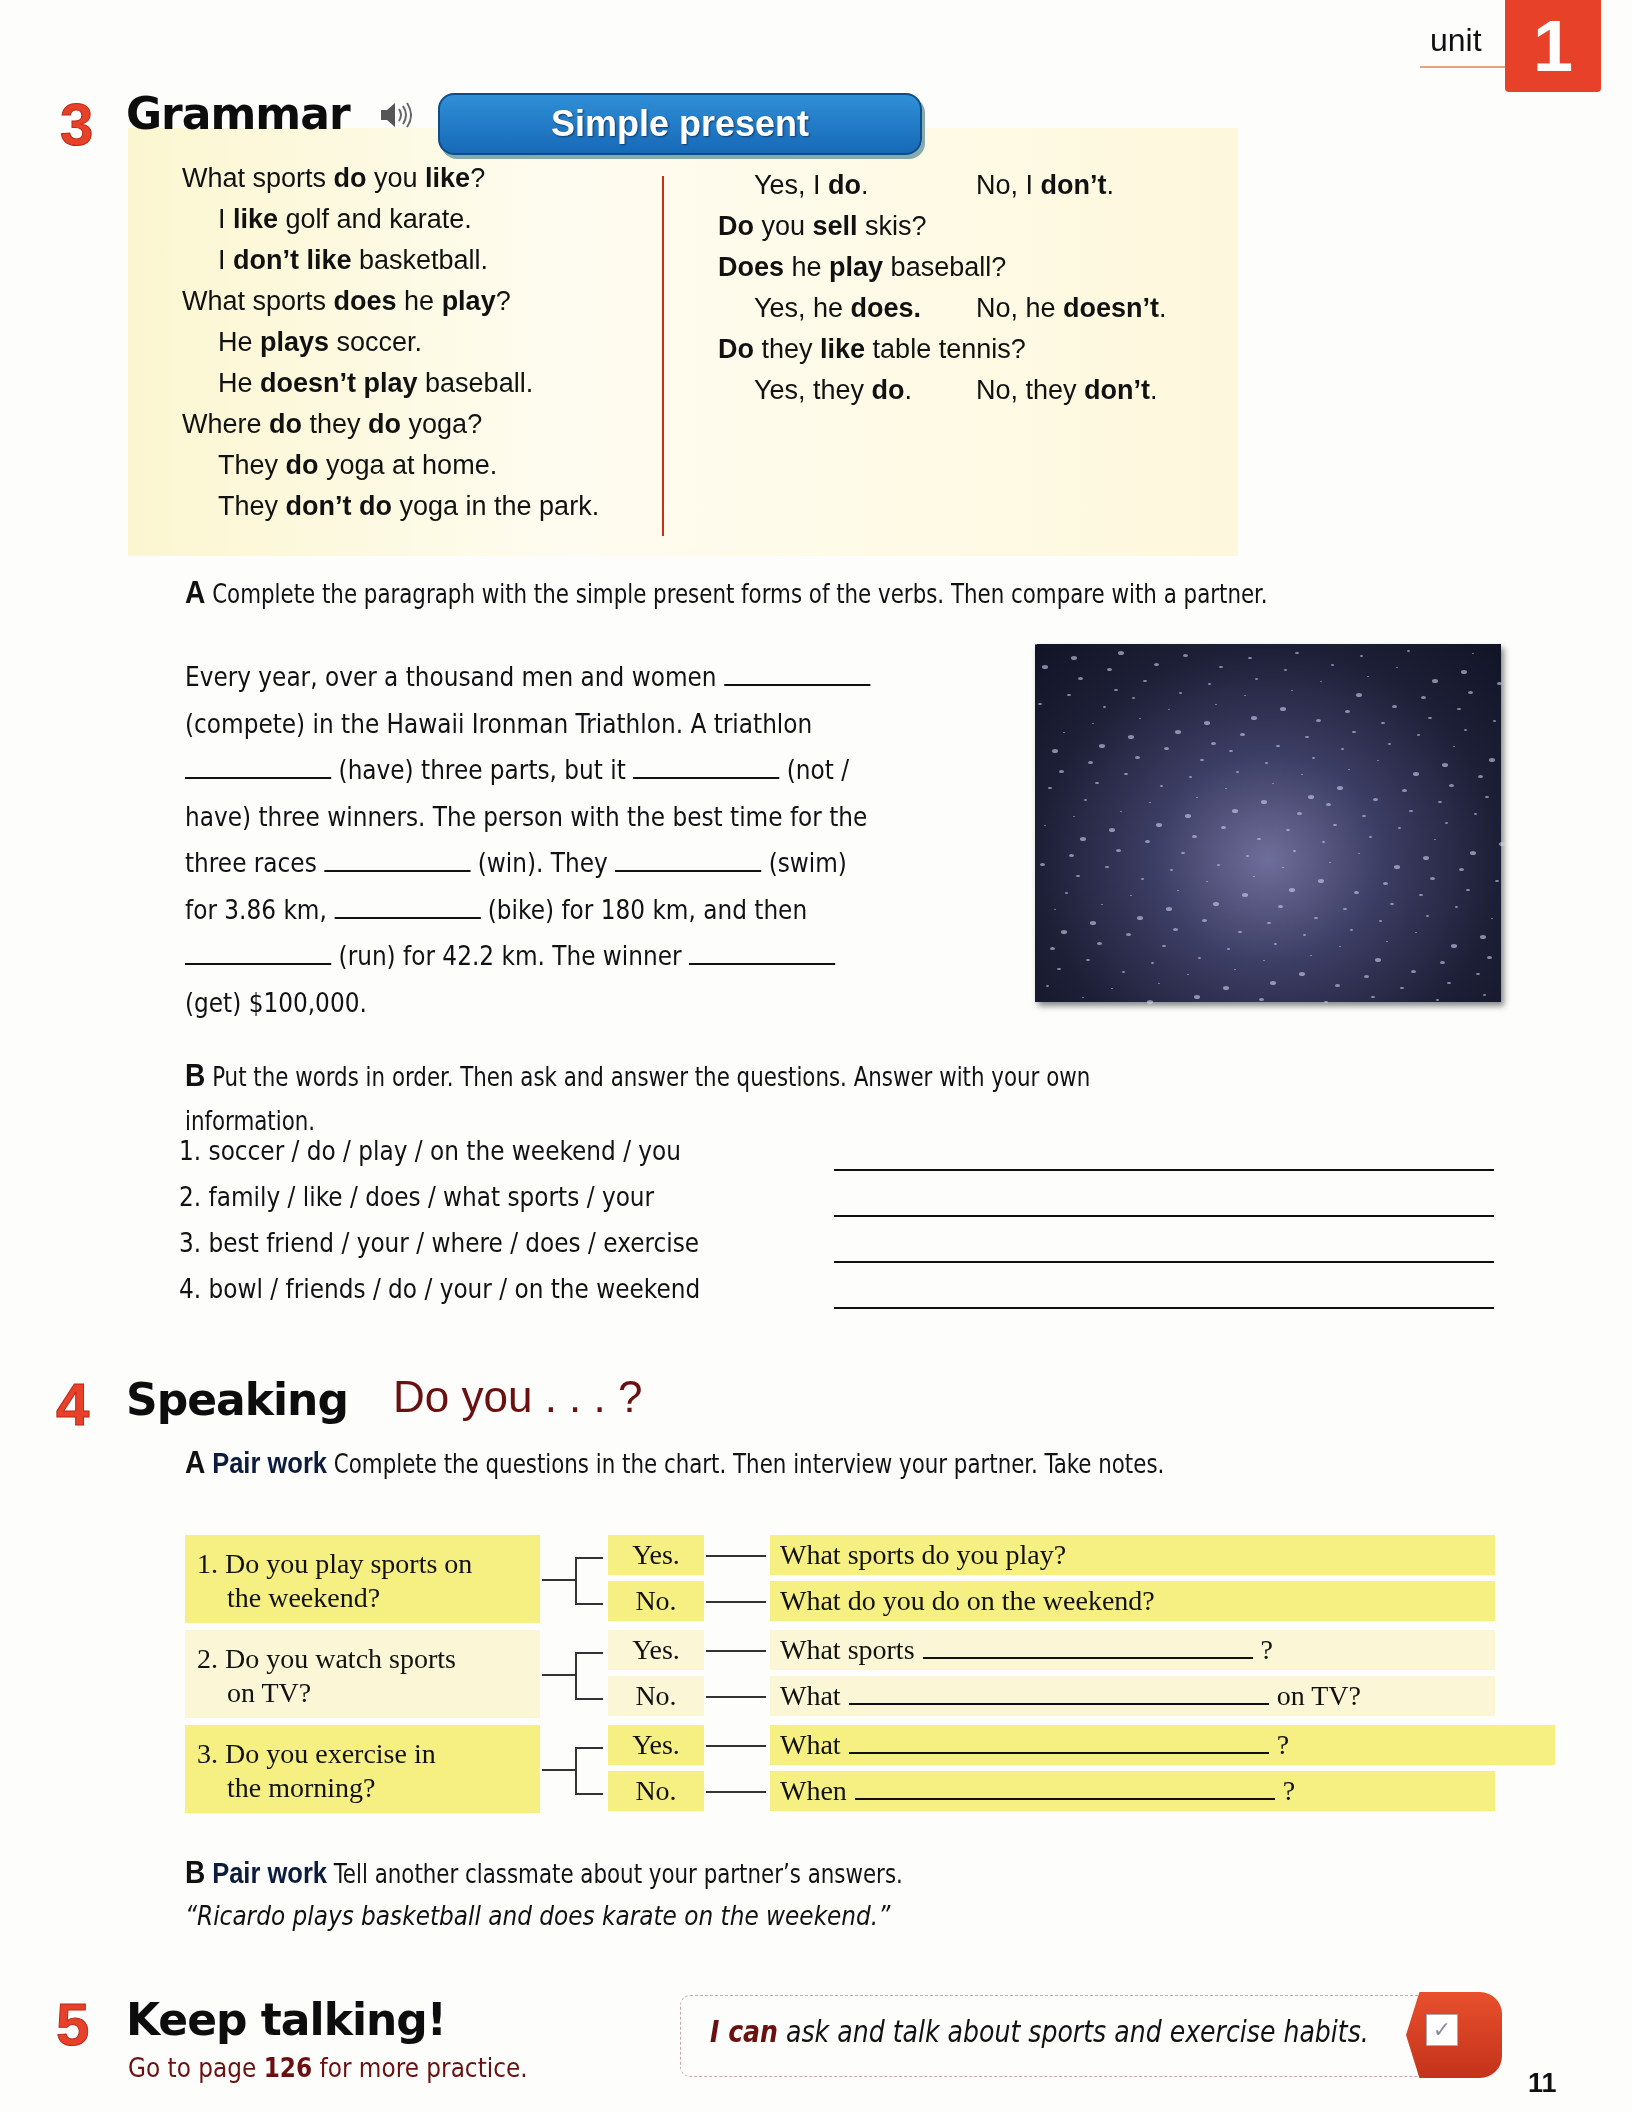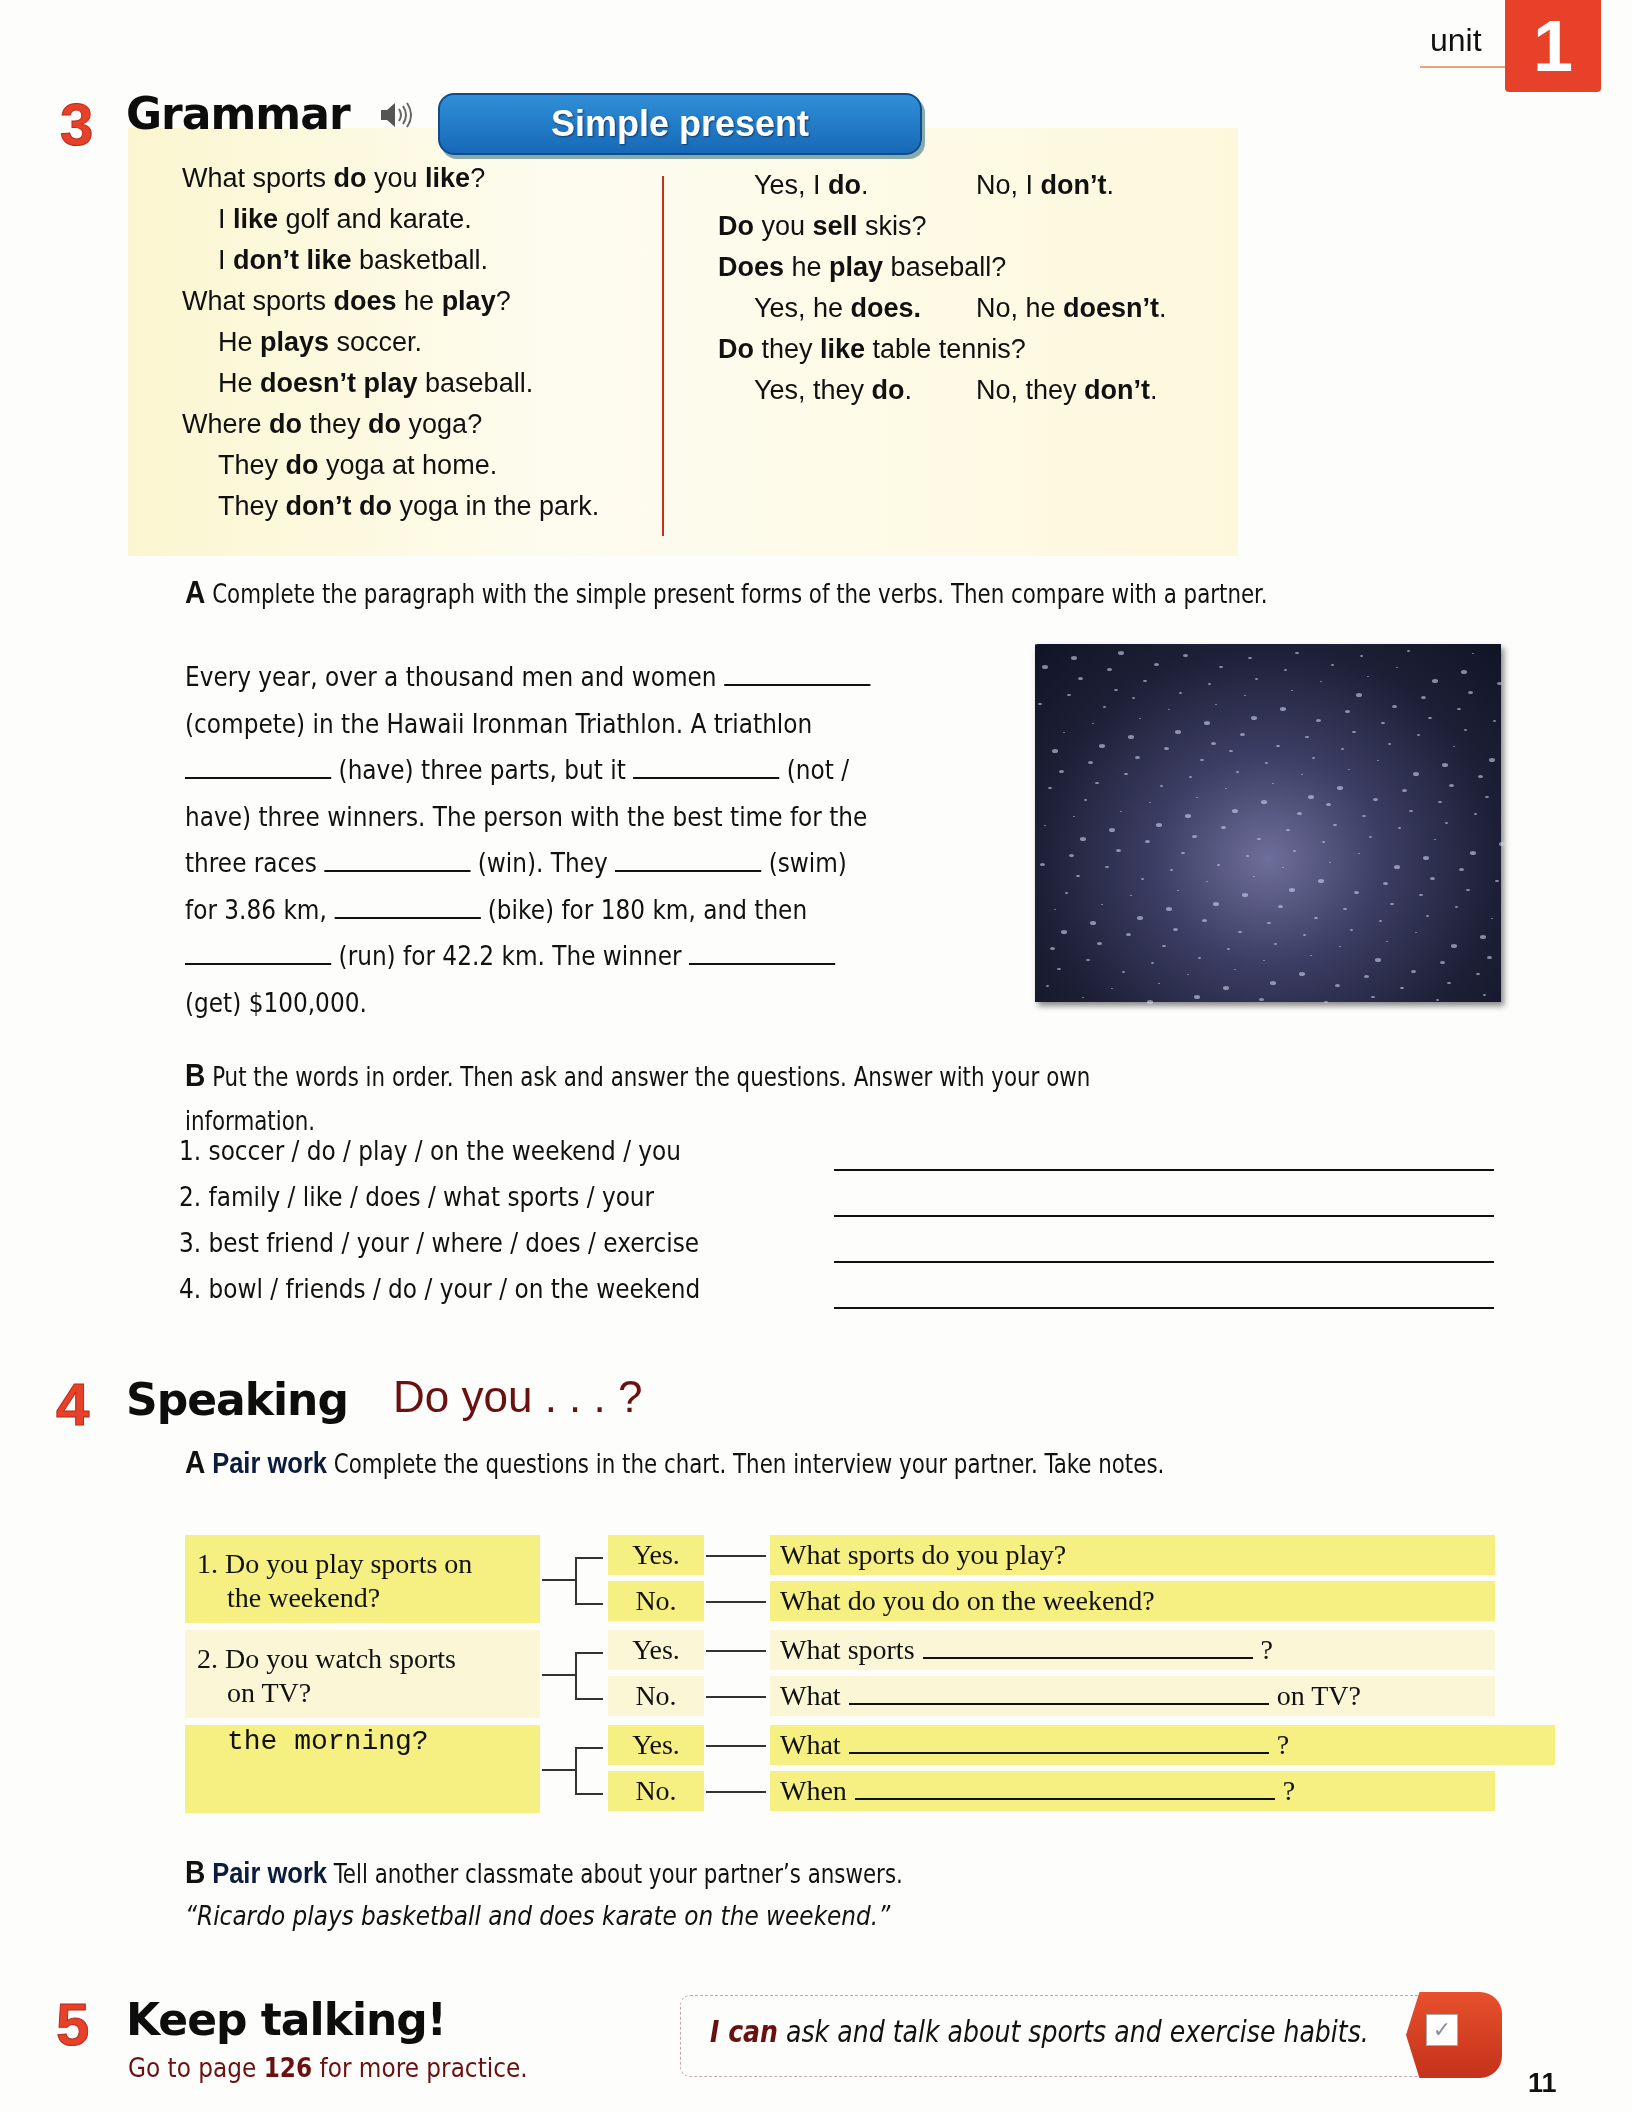--- a/index.html
+++ b/index.html
@@ -386,21 +386,22 @@
     <div class="connector" style="left: 575px; top: 1652px; width: 2px; height: 48px;"></div>
     <div class="connector" style="left: 575px; top: 1652px; width: 28px; height: 2px;"></div>
     <div class="connector" style="left: 575px; top: 1698px; width: 28px; height: 2px;"></div>
     <div class="yfaint answer" style="left: 608px; top: 1630px; width: 96px; height: 40px; line-height: 40px; text-align: center;">Yes.</div>
     <div class="connector" style="left: 706px; top: 1650px; width: 60px; height: 2px;"></div>
     <div class="yfaint answer" style="left: 770px; top: 1630px; width: 725px; height: 40px; line-height: 40px; padding-left: 10px; box-sizing: border-box; white-space: nowrap;"><span>What sports</span><span class="fillin" style="width: 330px; margin: 0px 8px;"></span><span>?</span></div>
     <div class="yfaint answer" style="left: 608px; top: 1676px; width: 96px; height: 40px; line-height: 40px; text-align: center;">No.</div>
     <div class="connector" style="left: 706px; top: 1696px; width: 60px; height: 2px;"></div>
     <div class="yfaint answer" style="left: 770px; top: 1676px; width: 725px; height: 40px; line-height: 40px; padding-left: 10px; box-sizing: border-box; white-space: nowrap;"><span>What</span><span class="fillin" style="width: 420px; margin: 0px 8px;"></span><span>on TV?</span></div>
     <div class="ychip" style="left: 185px; top: 1725px; width: 355px; height: 88px;">
-      <div class="cq" style="padding-left: 42px; font-family: Liberation Mono, monospace;">the morning?</div>
+      <div class="cq" style="padding: 12px 0px 0px 12px;">3. Do you exercise in</div>
+      <div class="cq" style="padding-left: 42px;">the morning?</div>
     </div>
     <div class="connector" style="left: 542px; top: 1769px; width: 34px; height: 2px;"></div>
     <div class="connector" style="left: 575px; top: 1747px; width: 2px; height: 48px;"></div>
     <div class="connector" style="left: 575px; top: 1747px; width: 28px; height: 2px;"></div>
     <div class="connector" style="left: 575px; top: 1793px; width: 28px; height: 2px;"></div>
     <div class="ychip answer" style="left: 608px; top: 1725px; width: 96px; height: 40px; line-height: 40px; text-align: center;">Yes.</div>
     <div class="connector" style="left: 706px; top: 1745px; width: 60px; height: 2px;"></div>
     <div class="ychip answer" style="left: 770px; top: 1725px; width: 785px; height: 40px; line-height: 40px; padding-left: 10px; box-sizing: border-box; white-space: nowrap;"><span>What</span><span class="fillin" style="width: 420px; margin: 0px 8px;"></span><span>?</span></div>
     <div class="ychip answer" style="left: 608px; top: 1771px; width: 96px; height: 40px; line-height: 40px; text-align: center;">No.</div>
     <div class="connector" style="left: 706px; top: 1791px; width: 60px; height: 2px;"></div>

